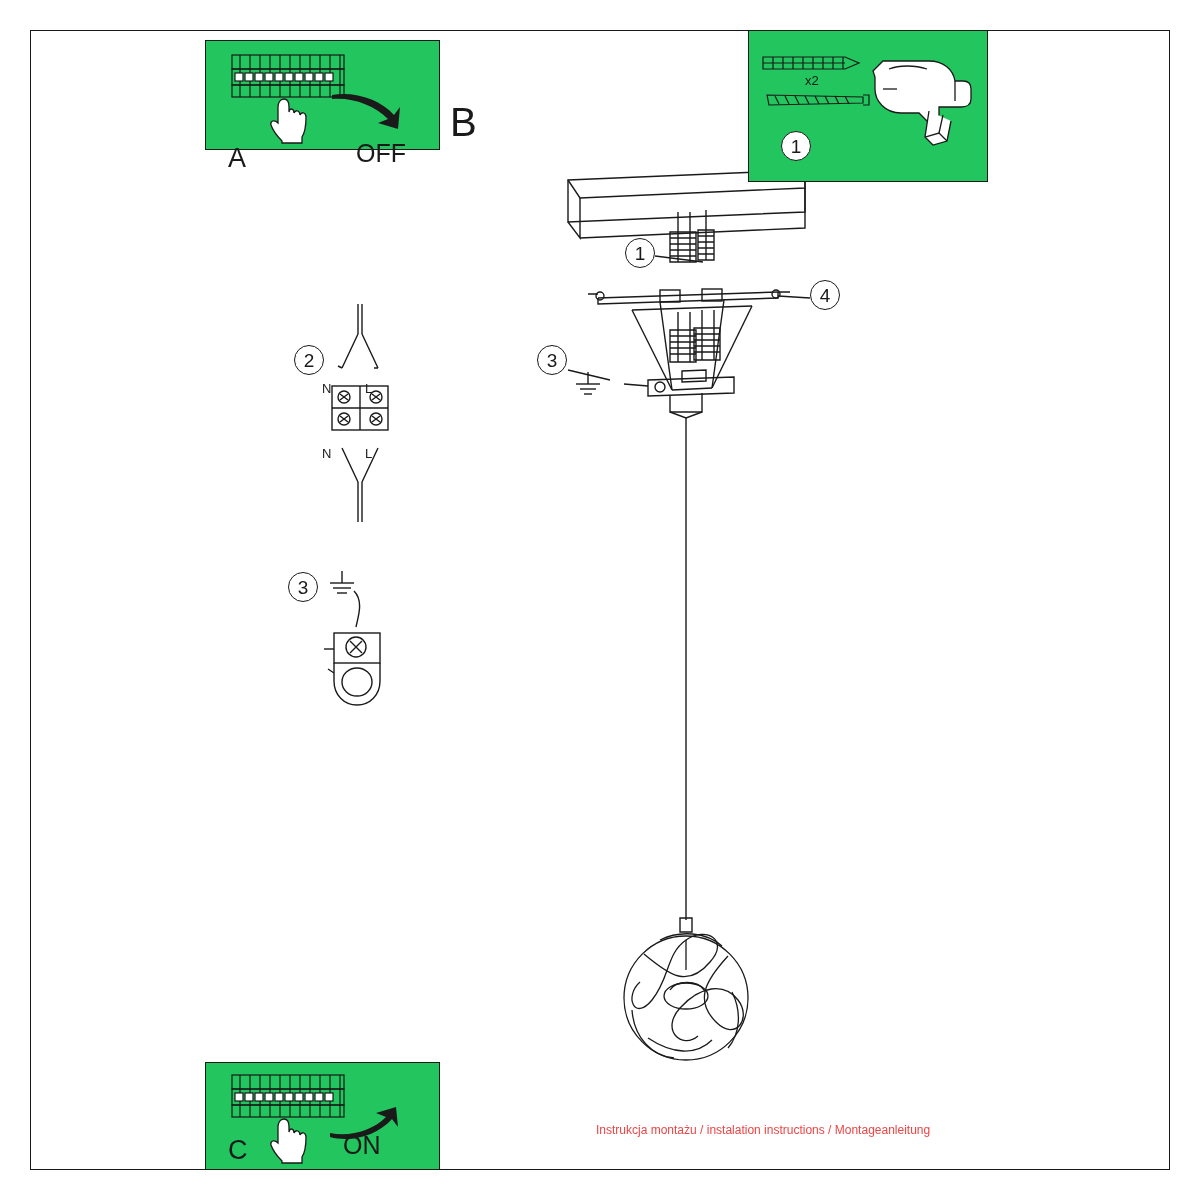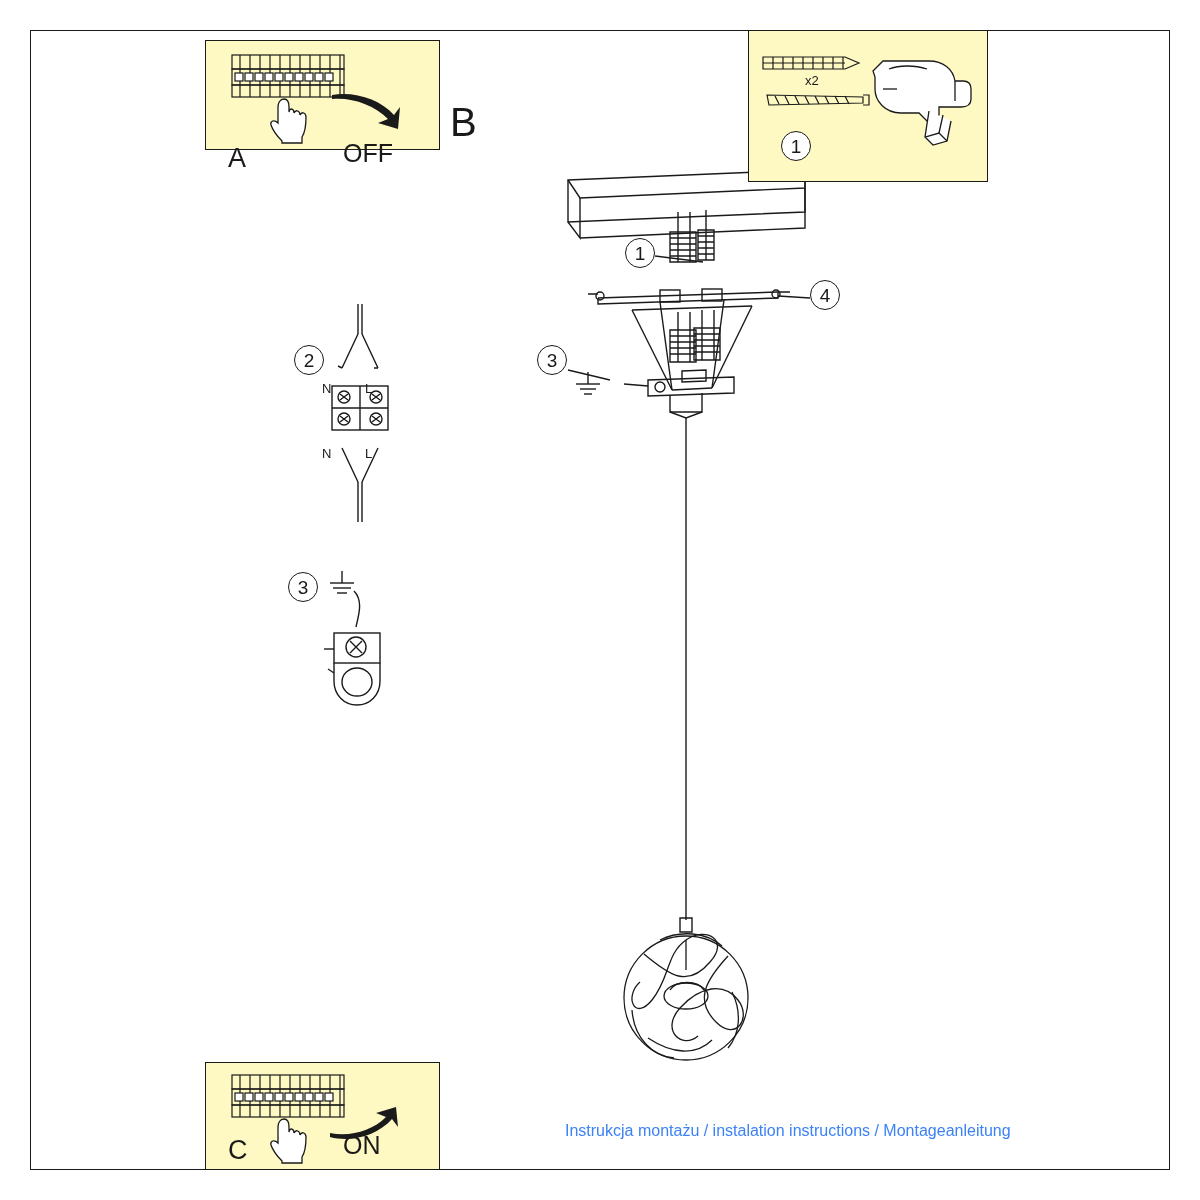--- a/index.html
+++ b/index.html
@@ -22,21 +22,21 @@
     left: 30px;
     top: 30px;
     width: 1140px;
     height: 1140px;
     border: 1.5px solid #1a1a1a;
     box-sizing: border-box;
   }
   .panel {
     position: absolute;
     border: 1.5px solid #1a1a1a;
-    background: #fef9c3;
+    background: #22c55e;
     box-sizing: border-box;
   }
   
   #panel-a {
     left: 205px;
     top: 40px;
     width: 235px;
     height: 110px;
   }
   
@@ -80,25 +80,25 @@
     background: #fff;
     box-sizing: border-box;
   }
   .tag {
     position: absolute;
     font-size: 13px;
     color: #1a1a1a;
   }
   .caption {
     position: absolute;
-    left: 565px;
+    left: 596px;
     top: 1120px;
-    font-size: 16px;
+    font-size: 12px;
     line-height: 21px;
-    color: #3b82f6;
+    color: #ef4444;
   }
   svg { display: block; }
   .s-abs { position: absolute; }
 </style>
 </head>
 <body>
 
 <div id="sheet">
 
   <div class="frame"></div>
@@ -231,21 +231,21 @@
       <g stroke="#1a1a1a" stroke-width="1.3" fill="#ffffff">
         <path d="M16,2 C12,2 10,6 10,10 L10,26 C6,22 2,24 3,28 C5,34 10,40 14,44 L14,46 L34,46 L34,40 C38,34 38,26 38,20 C38,16 34,14 32,18 C32,14 28,12 26,16 C26,12 22,10 21,15 L21,10 C21,6 20,2 16,2 Z"></path>
       </g>
     </svg>
     <svg class="s-abs" style="left:122px; top:48px;" width="76" height="48" viewBox="0 0 76 48">
       <g fill="#1a1a1a">
         <path d="M4,6 C26,2 52,10 66,26 L72,18 L70,40 L50,34 L60,30 C46,16 24,8 4,10 Z"></path>
       </g>
     </svg>
     <span class="letter" style="left:22px; top:102px;">A</span>
-    <span class="word" style="left:137px; top:98px;">OFF</span>
+    <span class="word" style="left:150px; top:98px;">OFF</span>
   </div>
 
   <span class="letter letter-big" style="left:450px; top:100px;">B</span>
 
   <div class="panel" id="panel-tools">
     <svg class="s-abs" style="left:10px; top:20px;" width="110" height="24" viewBox="0 0 110 24">
       <g stroke="#1a1a1a" stroke-width="1.2" fill="none">
         <path d="M4,6 L86,6 L100,12 L86,18 L4,18 Z"></path>
         <path d="M14,6 L14,18 M24,6 L24,18 M34,6 L34,18 M44,6 L44,18 M54,6 L54,18 M64,6 L64,18 M74,6 L74,18 M84,6 L84,18"></path>
         <path d="M4,12 L86,12"></path>

